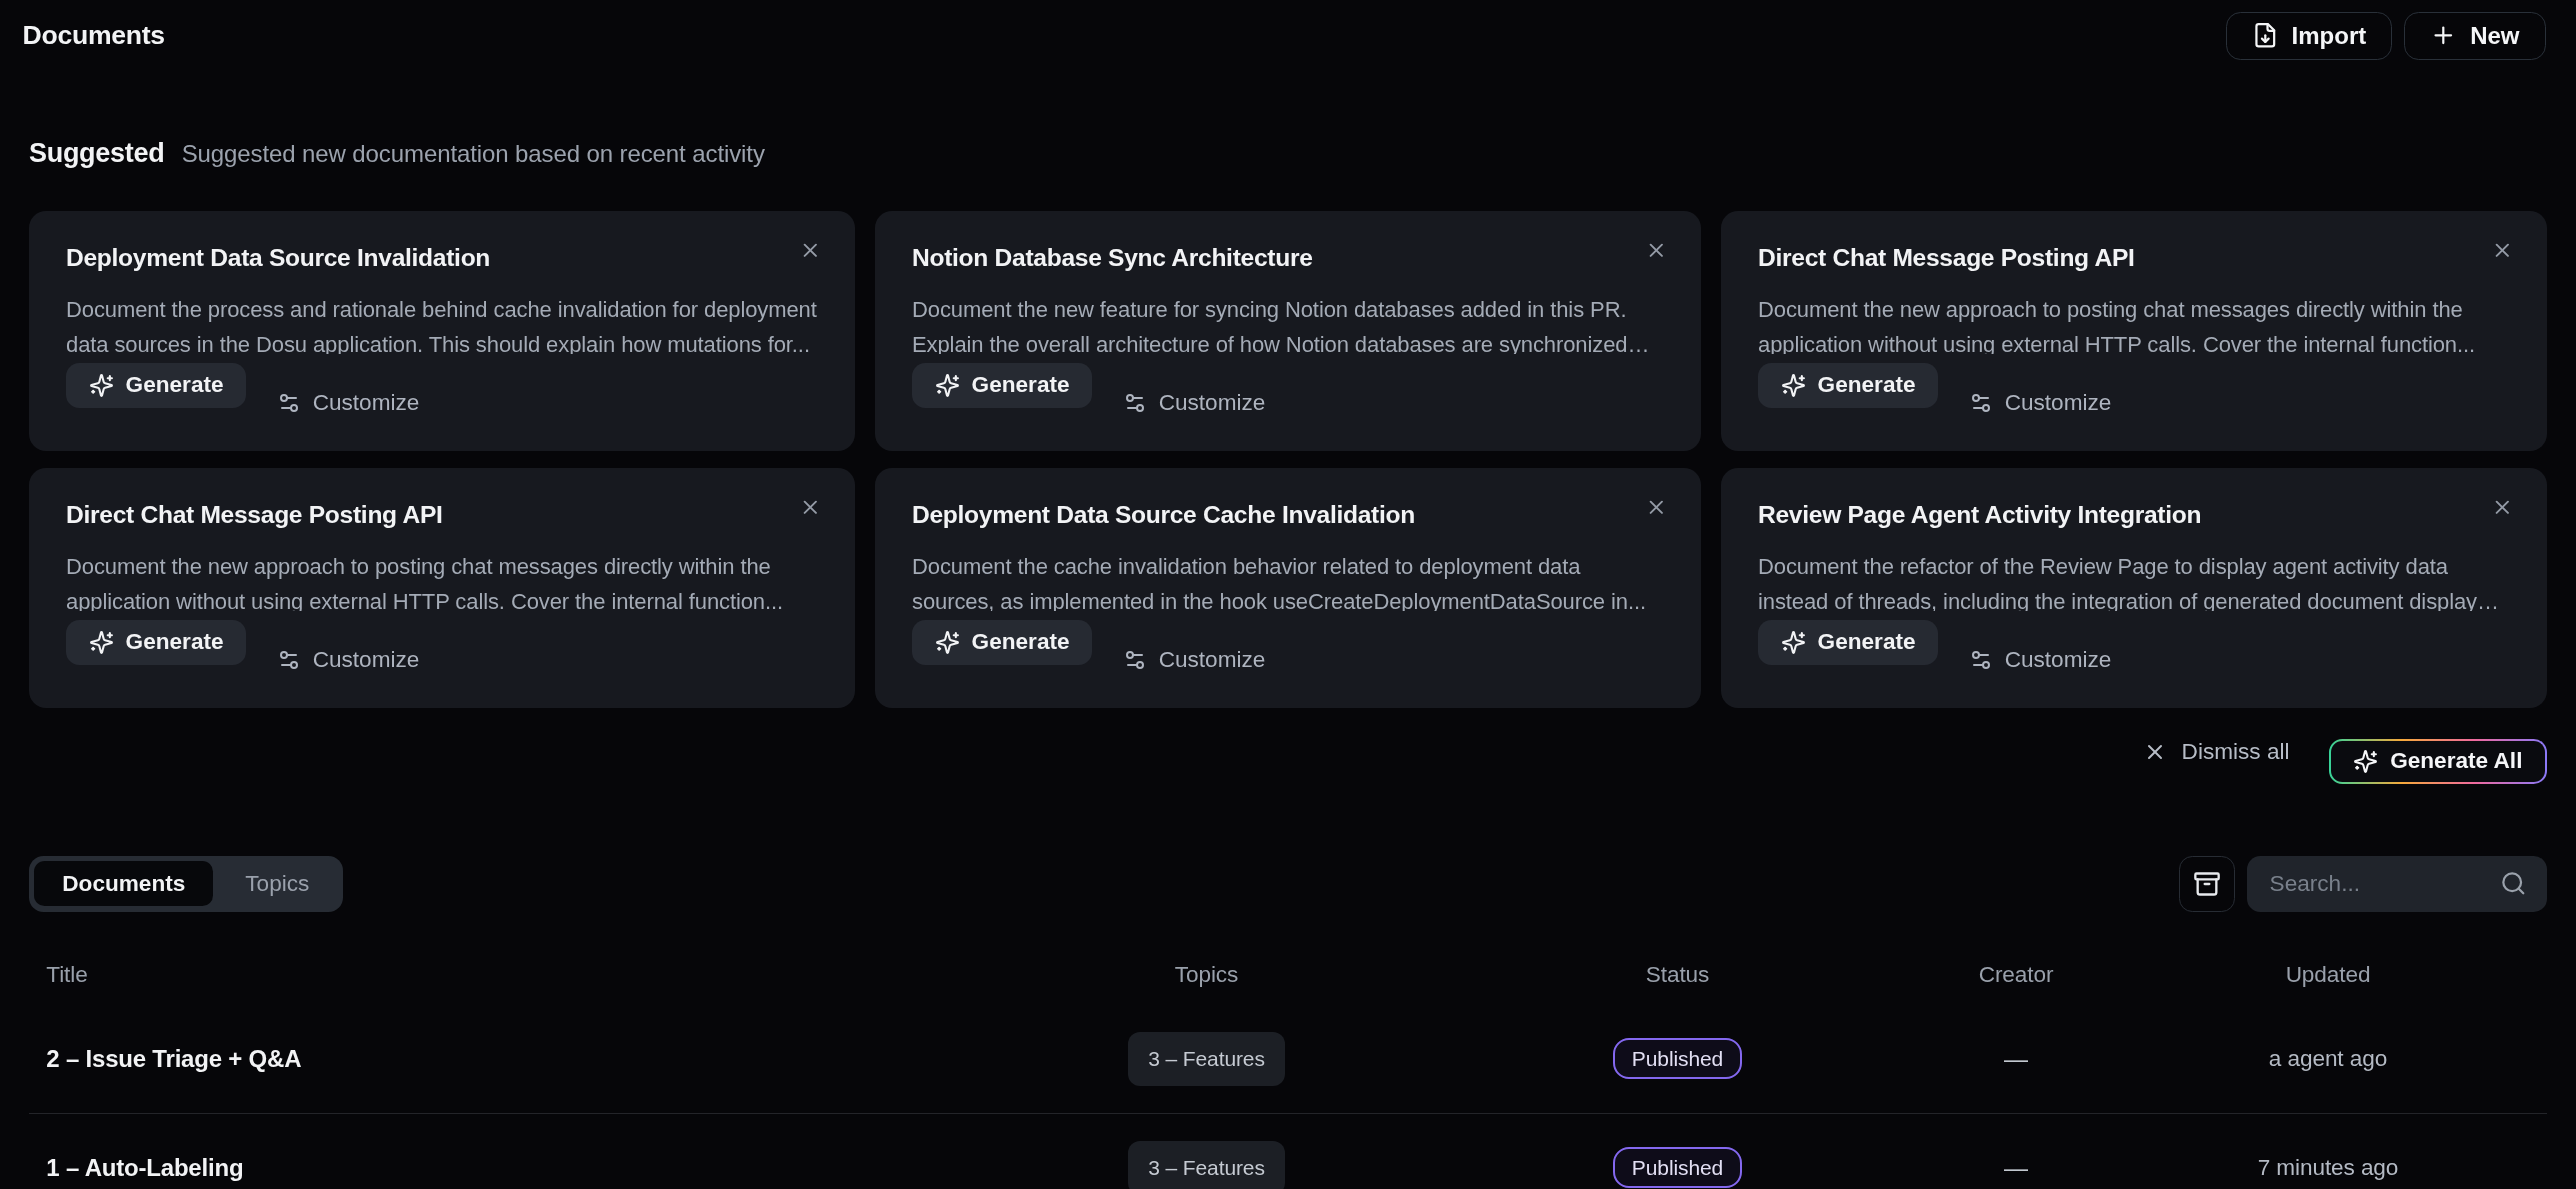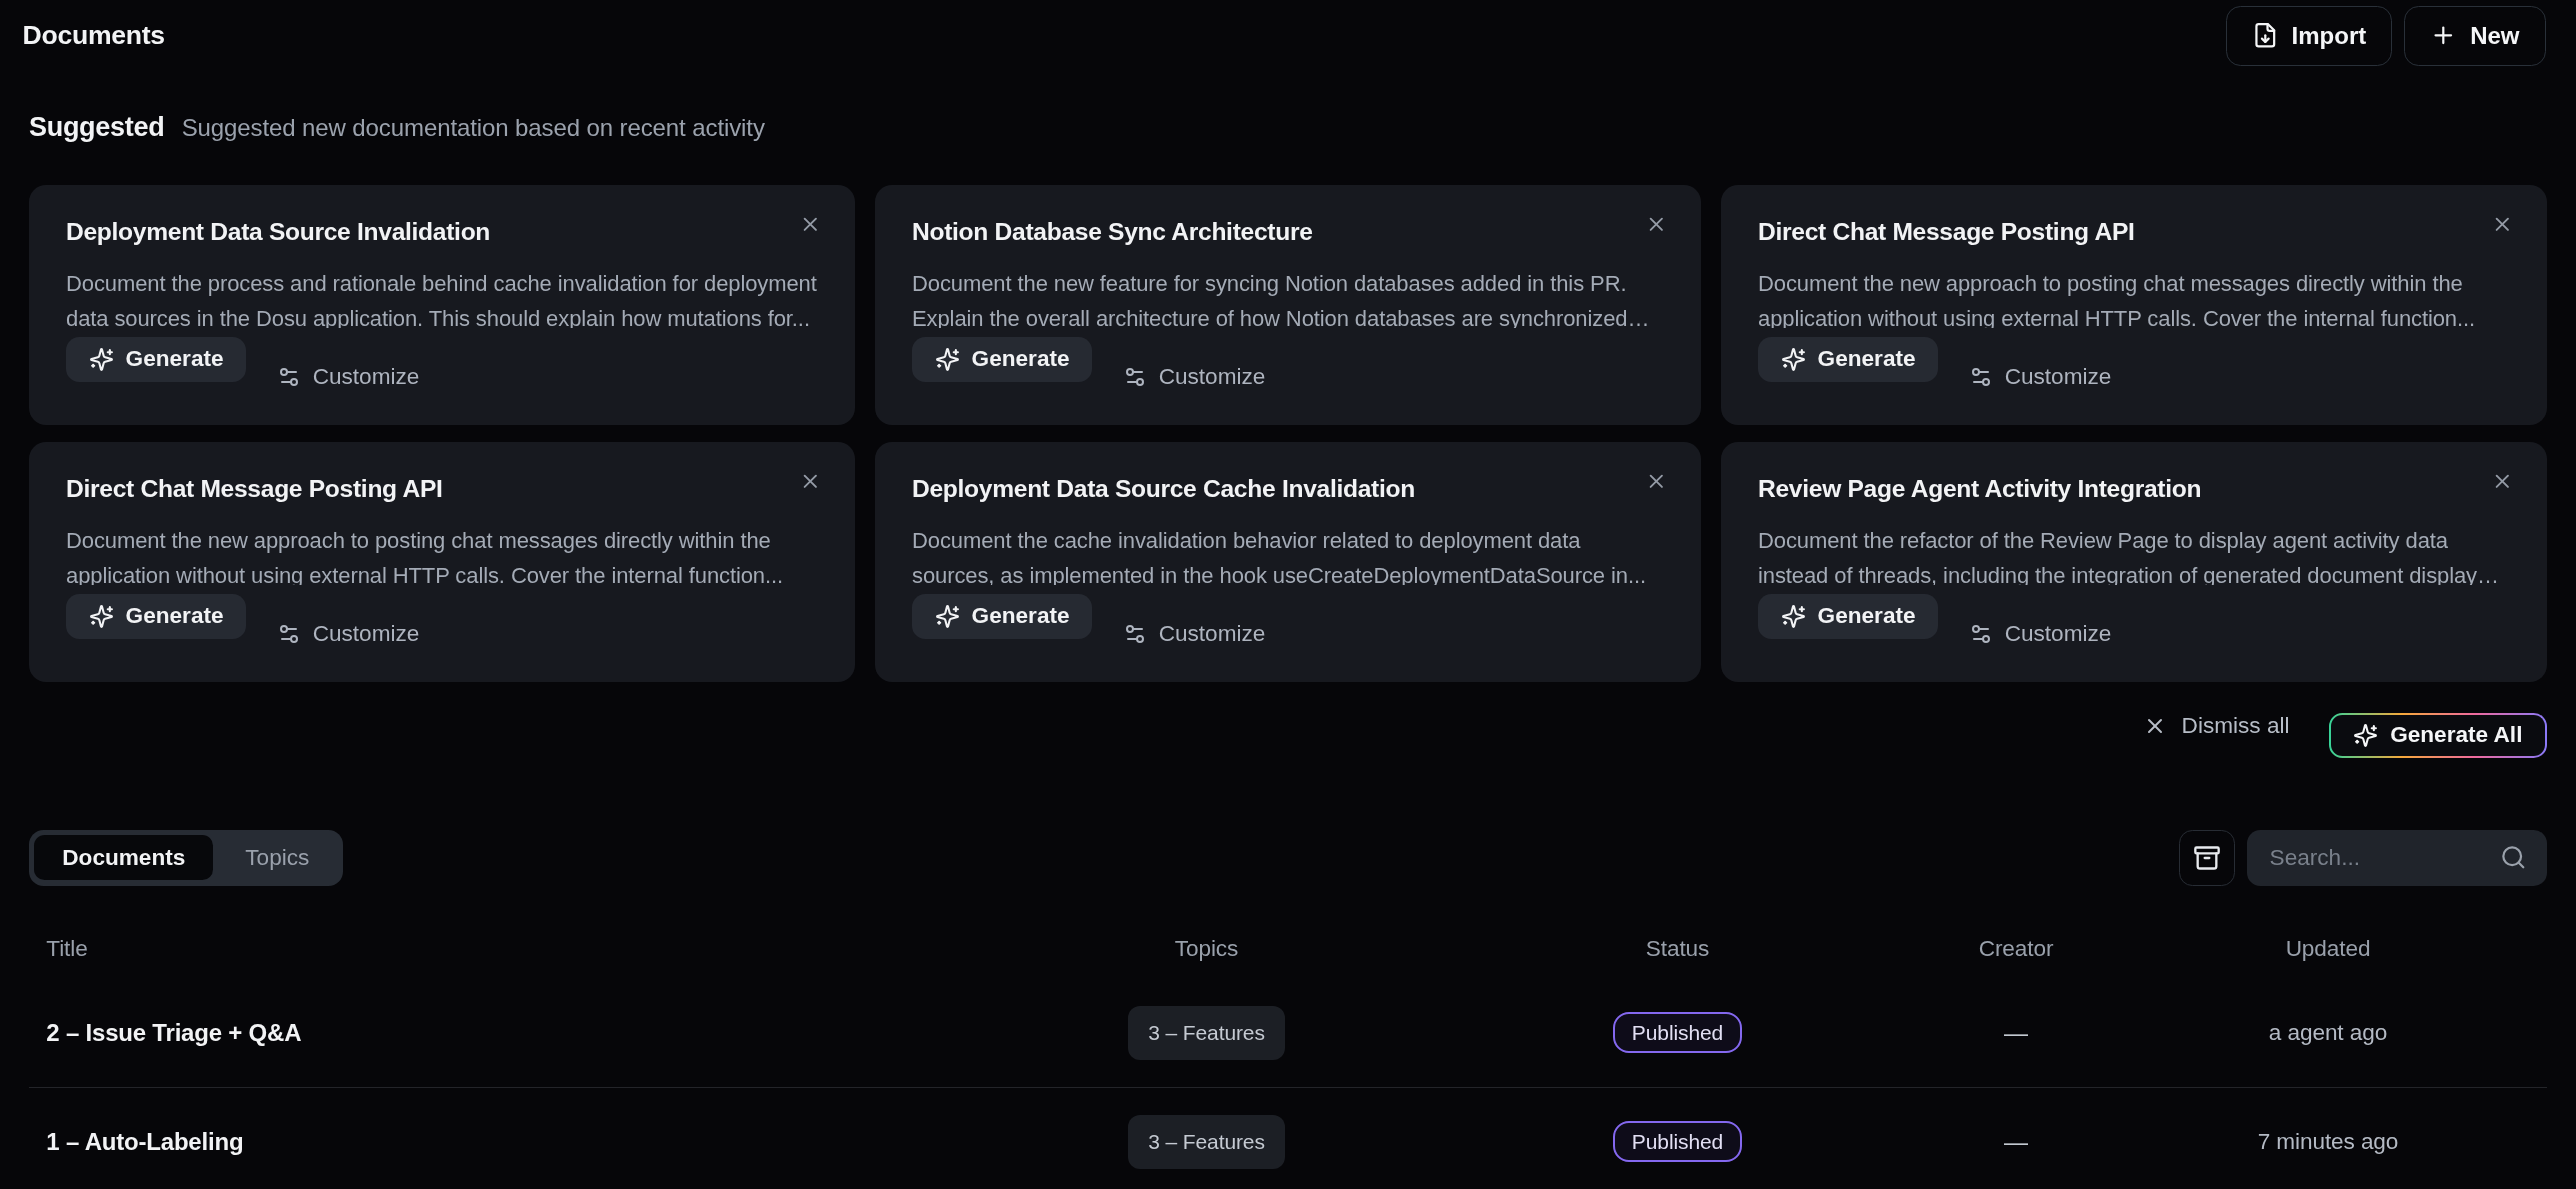--- a/index.html
+++ b/index.html
@@ -16,28 +16,28 @@
 
   
   .topbar {
     height: 62px; padding: 9.3px 30.5px 0 22.6px;
     display: flex; align-items: center; justify-content: space-between;
   }
   .page-title { font-size: 26.6px; font-weight: 700; letter-spacing: -0.3px; }
   .topbar-actions { display: flex; gap: 12px; }
   .btn-outline {
     display: flex; align-items: center; gap: 13.3px;
-    height: 60px; padding: 0 25px;
+    height: 48px; padding: 0 25px;
     border: 1.3px solid #293039; border-radius: 14.6px;
     font-size: 24px; font-weight: 600; color: #f5f6f8;
   }
 
   
   .suggested-head {
-    margin: 50px 29px 0; display: flex; align-items: baseline; gap: 17.3px;
+    margin: 76px 29px 0; display: flex; align-items: baseline; gap: 17.3px;
   }
   .suggested-head h2 { font-size: 27px; font-weight: 700; letter-spacing: -0.3px; }
   .suggested-sub { font-size: 24px; color: #9ba2ad; }
 
   .cards {
     margin: 42px 29px 0;
     display: grid; grid-template-columns: repeat(3, 1fr); gap: 17.3px 20px;
   }
   .card {
     position: relative; height: 240px;

